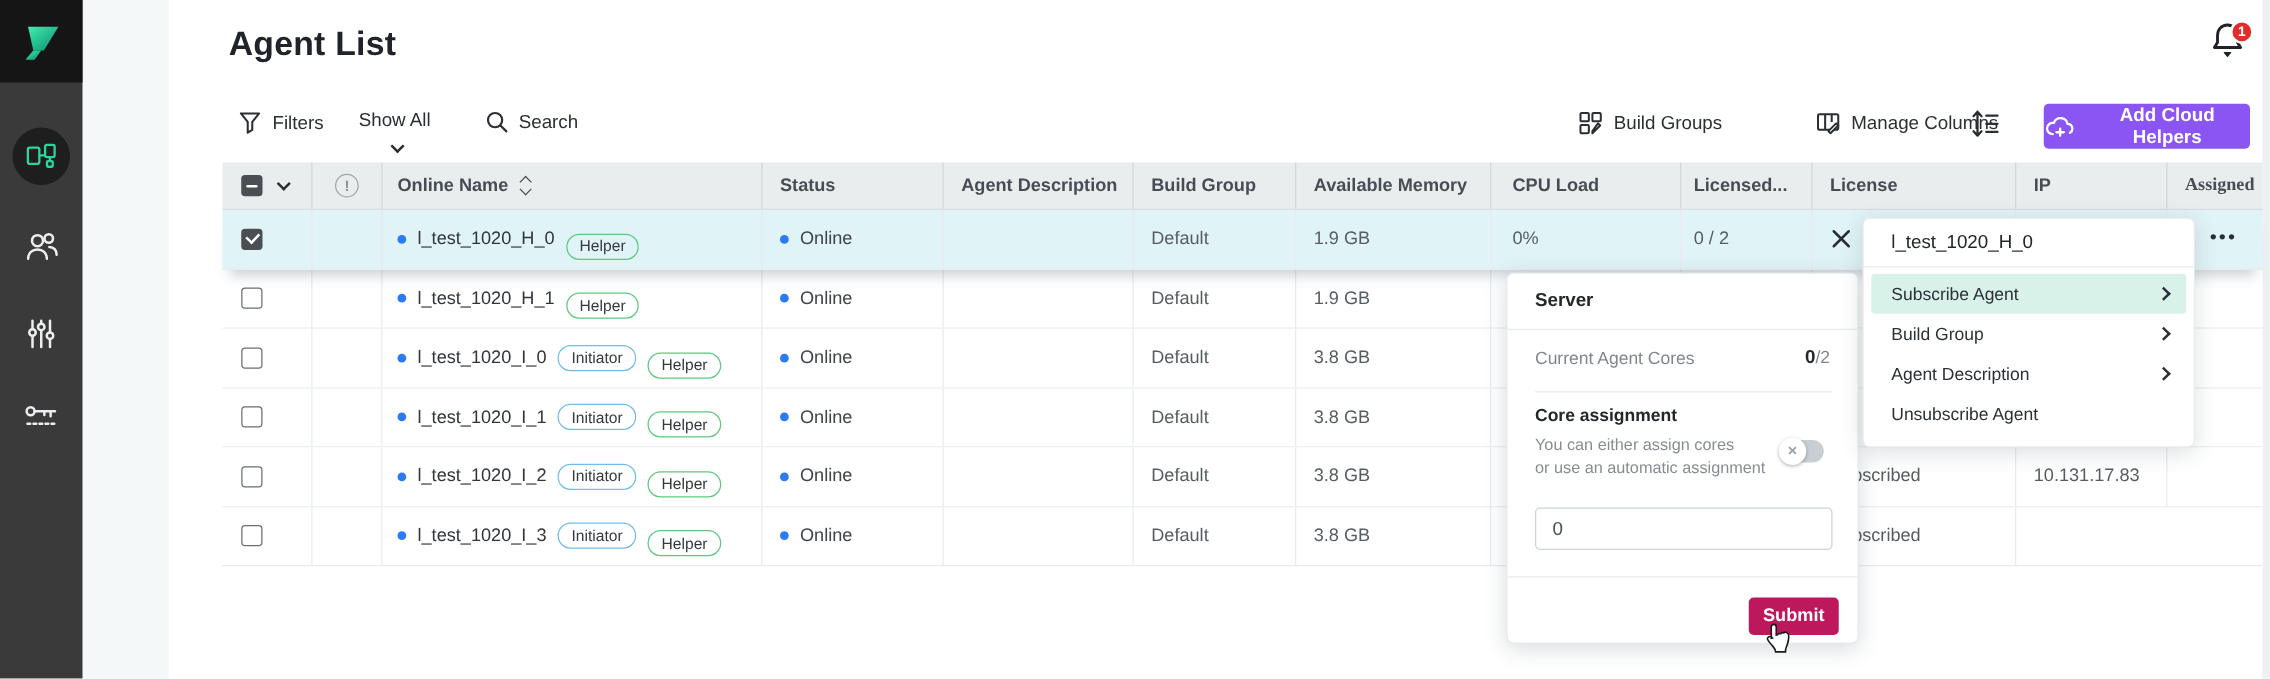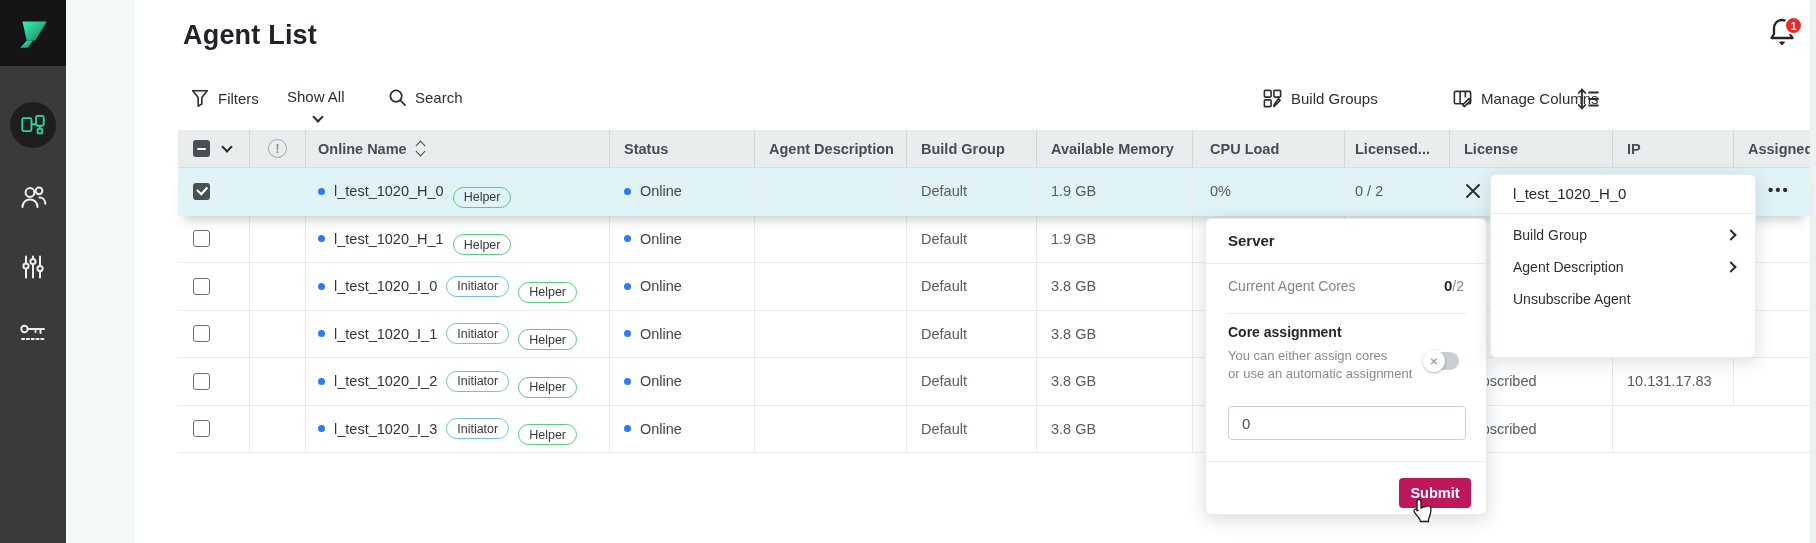--- a/index.html
+++ b/index.html
@@ -23,21 +23,21 @@
 
   
   .tool { position:absolute; display:flex; align-items:center; gap:8px; font-size:15px; color:#2b2f33; cursor:pointer; }
   .purple-btn { position:absolute; left:1635px; top:83px; width:165px; height:36px; background:#8b55f3; border:none; border-radius:4px; color:#fff; font-size:15px; font-weight:700; display:flex; align-items:center; justify-content:center; gap:9px; cursor:pointer; font-family:"Liberation Sans",sans-serif; }
 
   
   .table { position:absolute; left:178px; top:130px; width:1632px; }
   .thead, .tr { display:grid; grid-template-columns:72px 56px 304px 145px 152px 130px 156px 152px 105px 163px 121px 76px; }
   .thead { height:38px; background:#e9edee; border-bottom:1px solid #d9dee1; }
   .thead .th { display:flex; align-items:center; font-size:14.5px; font-weight:700; color:#474d54; border-right:1px solid #d2d7da; padding-left:14px; overflow:hidden; white-space:nowrap; }
-  .thead .th:last-child { border-right:none; }
+  .thead .th:last-child { border-right:none;font-family:Liberation Serif, serif; }
   .tr { height:47.5px; background:#fff; border-bottom:1px solid #e8ecee; position:relative; }
   .tr .td { display:flex; align-items:center; font-size:14.5px; color:#565c62; border-right:1px solid #e8ecee; padding-left:14px; overflow:hidden; white-space:nowrap; }
   .tr .td:last-child { border-right:none; }
   .tr.selected { background:#e0f3f6; z-index:2; box-shadow:0 10px 10px -6px rgba(90,110,125,.33); }
   .td.c2, .th.c2 { padding-left:12px; }
   .name-text { color:#2f353b; font-weight:500; margin-left:9px; }
   .dot { width:7px; height:7px; border-radius:50%; background:#2b7bf3; flex:0 0 auto; }
   .pill { display:inline-flex; align-items:center; height:21px; padding:0 10px; border-radius:11px; font-size:12.5px; color:#353a40; margin-left:9px; border:1px solid; background:transparent; }
   .pill.green { border-color:#5bc97e;margin-top:12px; }
   .pill.blue { border-color:#6fbeea; }
@@ -194,20 +194,27 @@
     <span>Manage Columns</span>
   </div>
 
   <div class="tool" style="left:1576px; top:86px;">
     <svg width="24" height="26" viewBox="0 0 24 26" fill="none" stroke="#2b2f33" stroke-width="1.8" stroke-linecap="round">
       <path d="M6 3.5 V22.5 M6 3.5 L2.8 7 M6 3.5 L9.2 7 M6 22.5 L2.8 19 M6 22.5 L9.2 19"></path>
       <path d="M13 6.5 H22 M13 13 H22 M13 19.5 H22"></path>
     </svg>
   </div>
 
+  <button class="purple-btn">
+    <svg width="24" height="20" viewBox="0 0 26 21" fill="none" stroke="#ffffff" stroke-width="2" stroke-linecap="round">
+      <path d="M8 17.5 a5 5 0 1 1 .9-9.9 A6.3 6.3 0 0 1 21 8.3 a4.3 4.3 0 0 1 2.2 8"></path>
+      <path d="M14.5 12.5 V19 M11.2 15.8 H17.8"></path>
+    </svg>
+    <span>Add Cloud Helpers</span>
+  </button>
 
   <div class="table">
     <div class="thead">
       <div class="th c0" style="padding-left:15px;">
         <span class="cb filled indet"></span>
         <span class="chev-down"></span>
       </div>
       <div class="th c1" style="padding-left:18px;">
         <span class="alert-circle">!</span>
       </div>
@@ -424,20 +431,24 @@
   <div class="cursor">
     <svg width="22" height="26" viewBox="0 0 22 26">
       <path d="M7 1.5 c1.2 0 2 .8 2 2 V10 l1-.2 c.6-1 1.6-1.2 2.6-.8 .4-.8 1.4-1.1 2.4-.7 .5-.6 1.6-.7 2.4-.2 1 .5 1.6 1.3 1.6 2.8 0 2.5-.5 4.8-1.2 6.8 -.6 1.8-1.4 3-1.4 4.8 v1 H8.5 c-.2-1.6-.8-2.8-2-4.2 C5 17.5 3 15.6 2.2 13.8 c-.6-1.4.4-2.6 1.8-2.6 1 0 1.6.5 2 1.2 l-1 .2 V3.5 c0-1.2.8-2 2-2 Z" fill="#ffffff" stroke="#1a1a1a" stroke-width="1.3"></path>
     </svg>
   </div>
 
   <div class="ctx-menu">
     <div class="cm-title">l_test_1020_H_0</div>
     <div class="cm-div"></div>
     <div class="cm-items">
+      <div class="cm-item hl">
+        <span>Subscribe Agent</span>
+        <span class="cm-arrow"></span>
+      </div>
       <div class="cm-item">
         <span>Build Group</span>
         <span class="cm-arrow"></span>
       </div>
       <div class="cm-item">
         <span>Agent Description</span>
         <span class="cm-arrow"></span>
       </div>
       <div class="cm-item">
         <span>Unsubscribe Agent</span>

